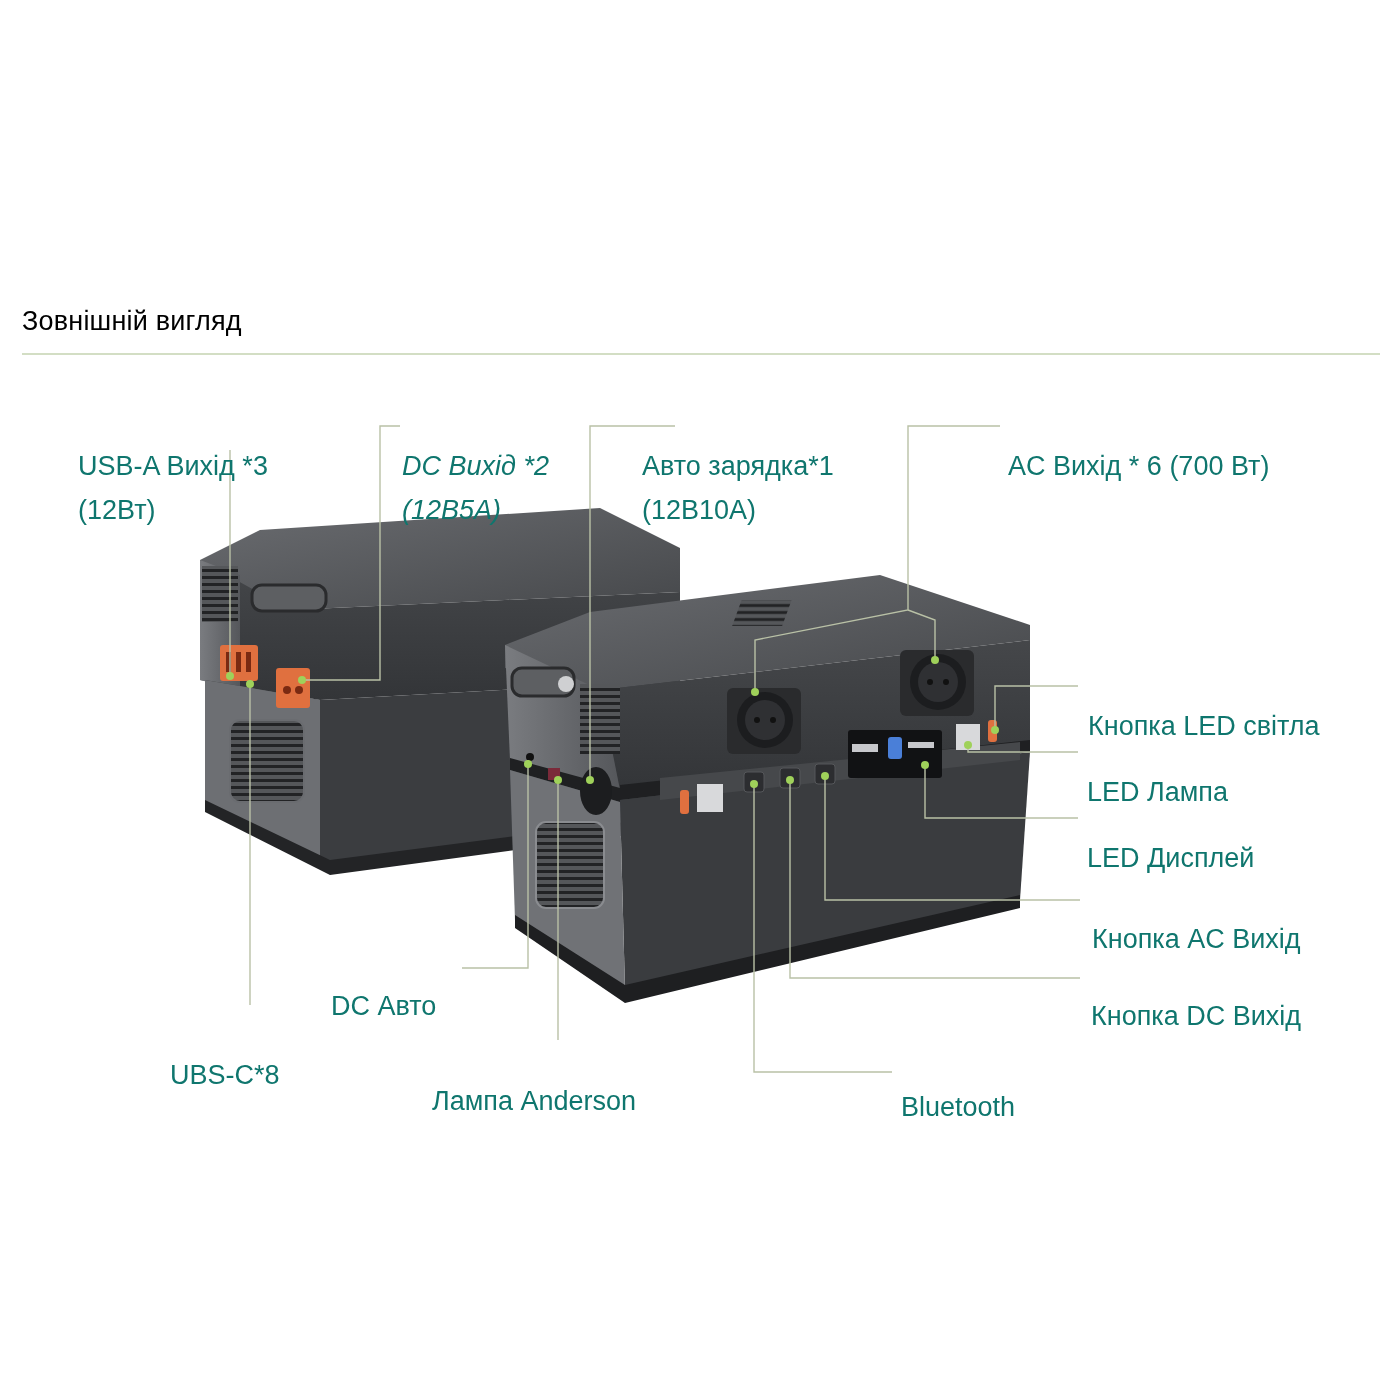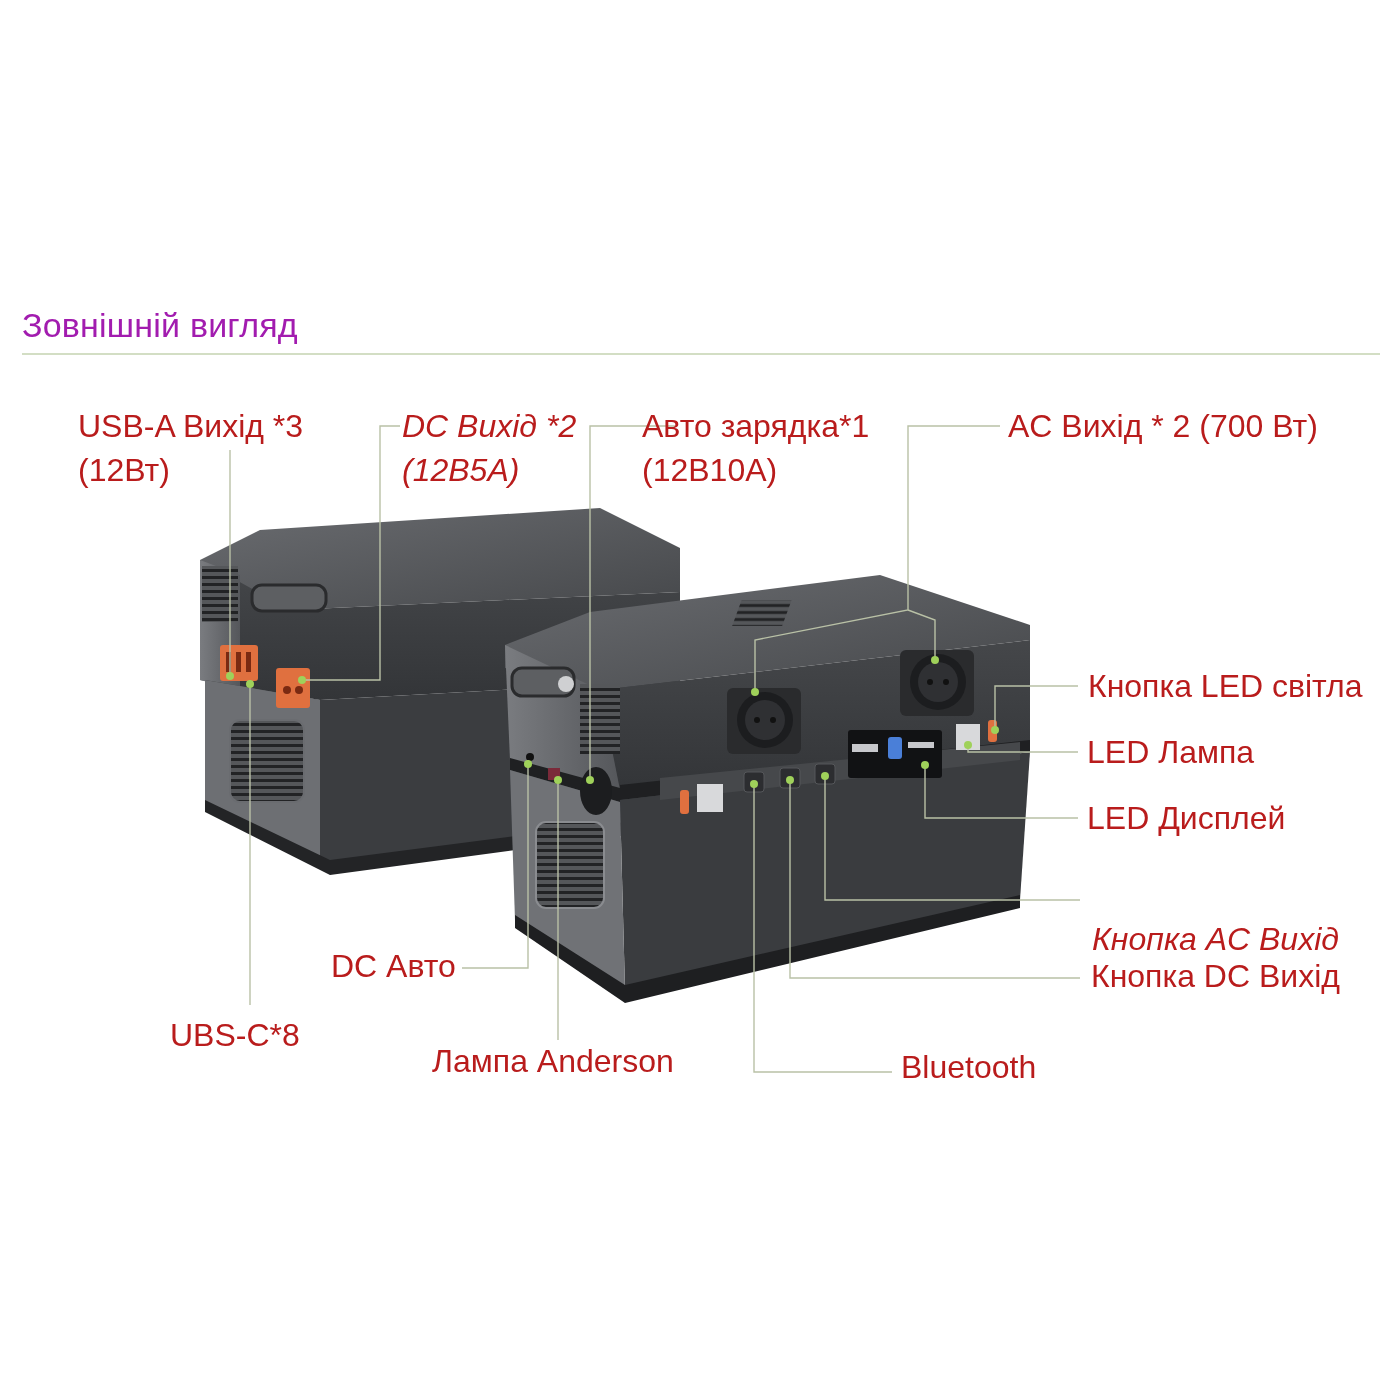--- a/index.html
+++ b/index.html
@@ -1,20 +1,20 @@
 <!DOCTYPE html>
 <html><head>
 <meta charset="utf-8">
 <style>
   html, body { margin:0; padding:0; background:#ffffff; }
   body { width:1400px; height:1400px; position:relative; overflow:hidden;
          font-family:"Liberation Sans", sans-serif; color:#5a5a5a; }
-  .title { position:absolute; left:22px; top:306px; font-size:34px; color:#a21caf; letter-spacing:0.2px; }
+  .title { position:absolute; left:22px; top:306px; font-size:27px; color:#000000; letter-spacing:0.2px; }
   .rule { position:absolute; left:22px; top:353px; width:1358px; height:2px; background:#d3dec4; }
-  .lbl { position:absolute; font-size:32px; color:#b91c1c; white-space:nowrap; line-height:44px; }
+  .lbl { position:absolute; font-size:27px; color:#0f766e; white-space:nowrap; line-height:44px;margin-top:40px; }
   svg.art { position:absolute; left:0; top:0; }
   .ln { stroke:#b9c1a6; stroke-width:1.4; fill:none; }
   .dot { fill:#9fd15a; }
 </style>
 </head>
 <body>
 
 <div class="title">Зовнішній вигляд</div>
 <div class="rule"></div>
 
@@ -185,24 +185,24 @@
 </div>
 <div class="lbl" style="left:402px; top:404px;font-style:italic;">
   <div>DC Вихід *2</div>
   <div>(12В5А)</div>
 </div>
 <div class="lbl" style="left:642px; top:404px;">
   <div>Авто зарядка*1</div>
   <div>(12В10А)</div>
 </div>
 <div class="lbl" style="left:1008px; top:404px;">
-  <div>AC Вихід * 2 (700 Вт)</div>
+  <div>AC Вихід * 6 (700 Вт)</div>
 </div>
 
 <div class="lbl" style="left:1088px; top:664px;">Кнопка LED світла</div>
 <div class="lbl" style="left:1087px; top:730px;">LED Лампа</div>
 <div class="lbl" style="left:1087px; top:796px;">LED Дисплей</div>
-<div class="lbl" style="left:1092px; top:917px;font-style:italic;">Кнопка AC Вихід</div>
+<div class="lbl" style="left:1092px; top:877px;">Кнопка AC Вихід</div>
 <div class="lbl" style="left:1091px; top:954px;">Кнопка DC Вихід</div>
 <div class="lbl" style="left:901px; top:1045px;">Bluetooth</div>
 <div class="lbl" style="left:331px; top:944px;">DC Авто</div>
 <div class="lbl" style="left:432px; top:1039px;">Лампа Anderson</div>
 <div class="lbl" style="left:170px; top:1013px;">UBS-C*8</div>
 
 </body></html>

